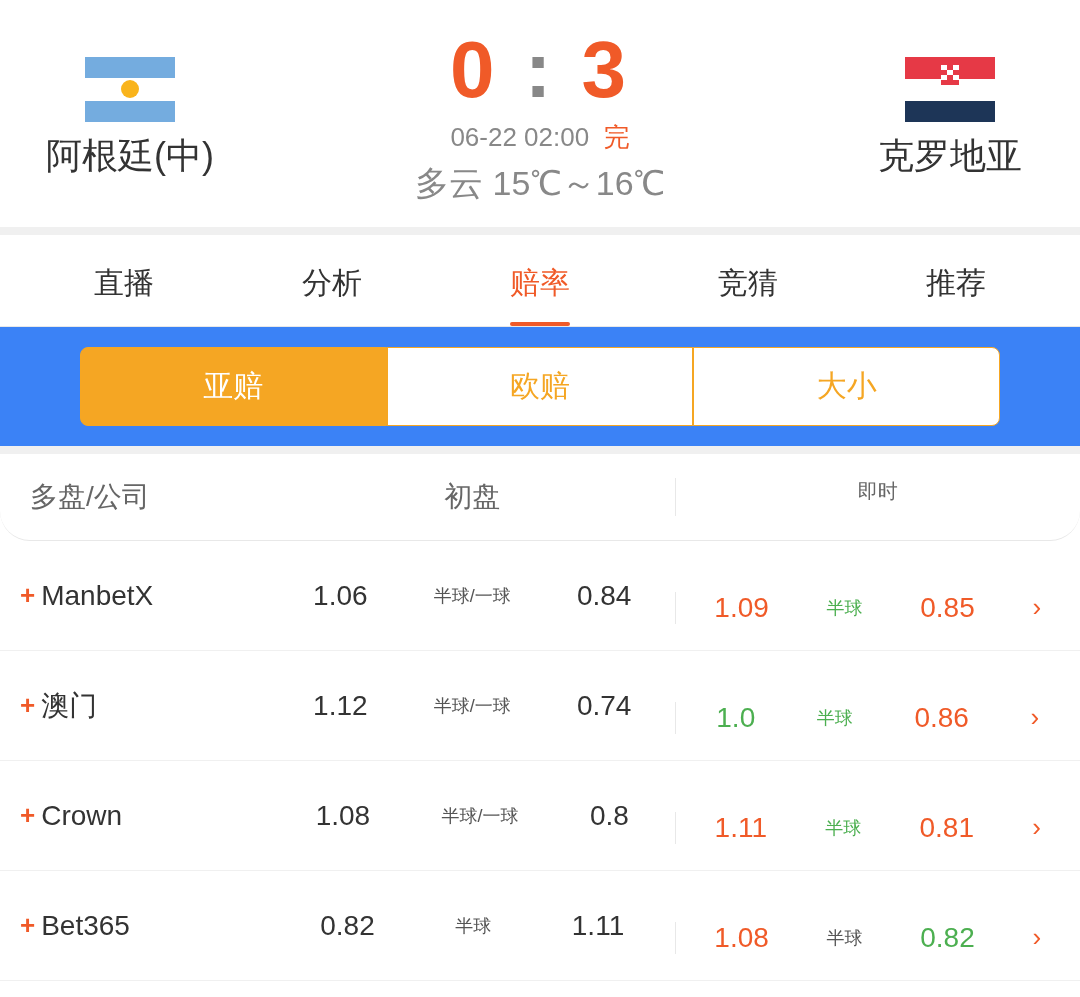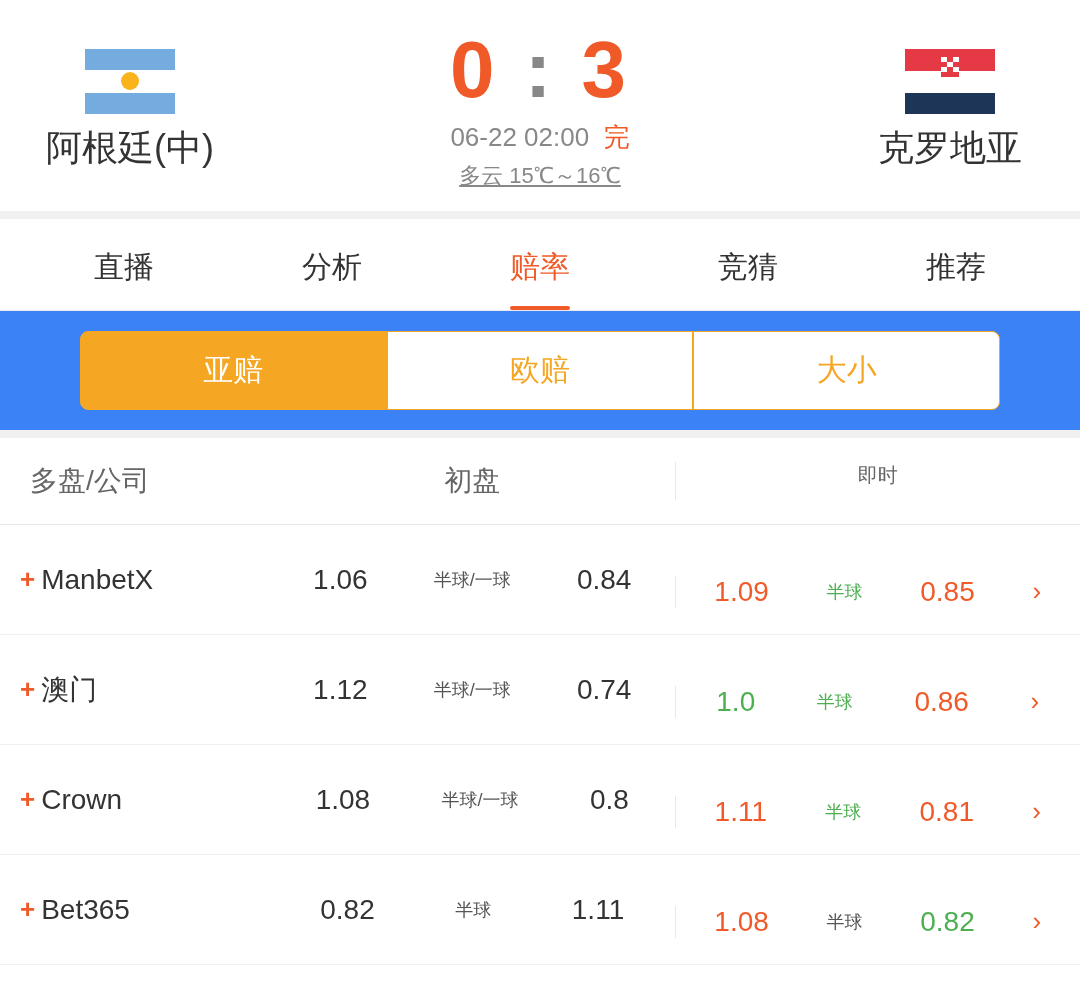--- a/index.html
+++ b/index.html
@@ -58,24 +58,23 @@
     .match-datetime {
       font-size: 26px;
       color: #888;
     }
     .match-status {
       color: #f05a28;
       font-size: 26px;
       margin-left: 10px;
     }
     .match-weather {
-      font-size: 22px;
+      font-size: 34px;
       color: #888;
       margin-top: 6px;
-      text-decoration: underline;
     }
 
     
     .divider {
       height: 8px;
       background: #f0f0f0;
     }
     .thin-divider {
       height: 1px;
       background: #e8e8e8;
@@ -140,20 +139,21 @@
       background: #fff;
       color: #f5a623;
     }
 
     
     .table-header {
       display: flex;
       background: #fff;
       padding: 24px 0;
       border-bottom: 1px solid #e8e8e8;
+      border-radius: 30px;
     }
     .col-company {
       width: 270px;
       padding-left: 30px;
       font-size: 28px;
       color: #666;
     }
     .col-initial {
       flex: 1;
       text-align: center;

